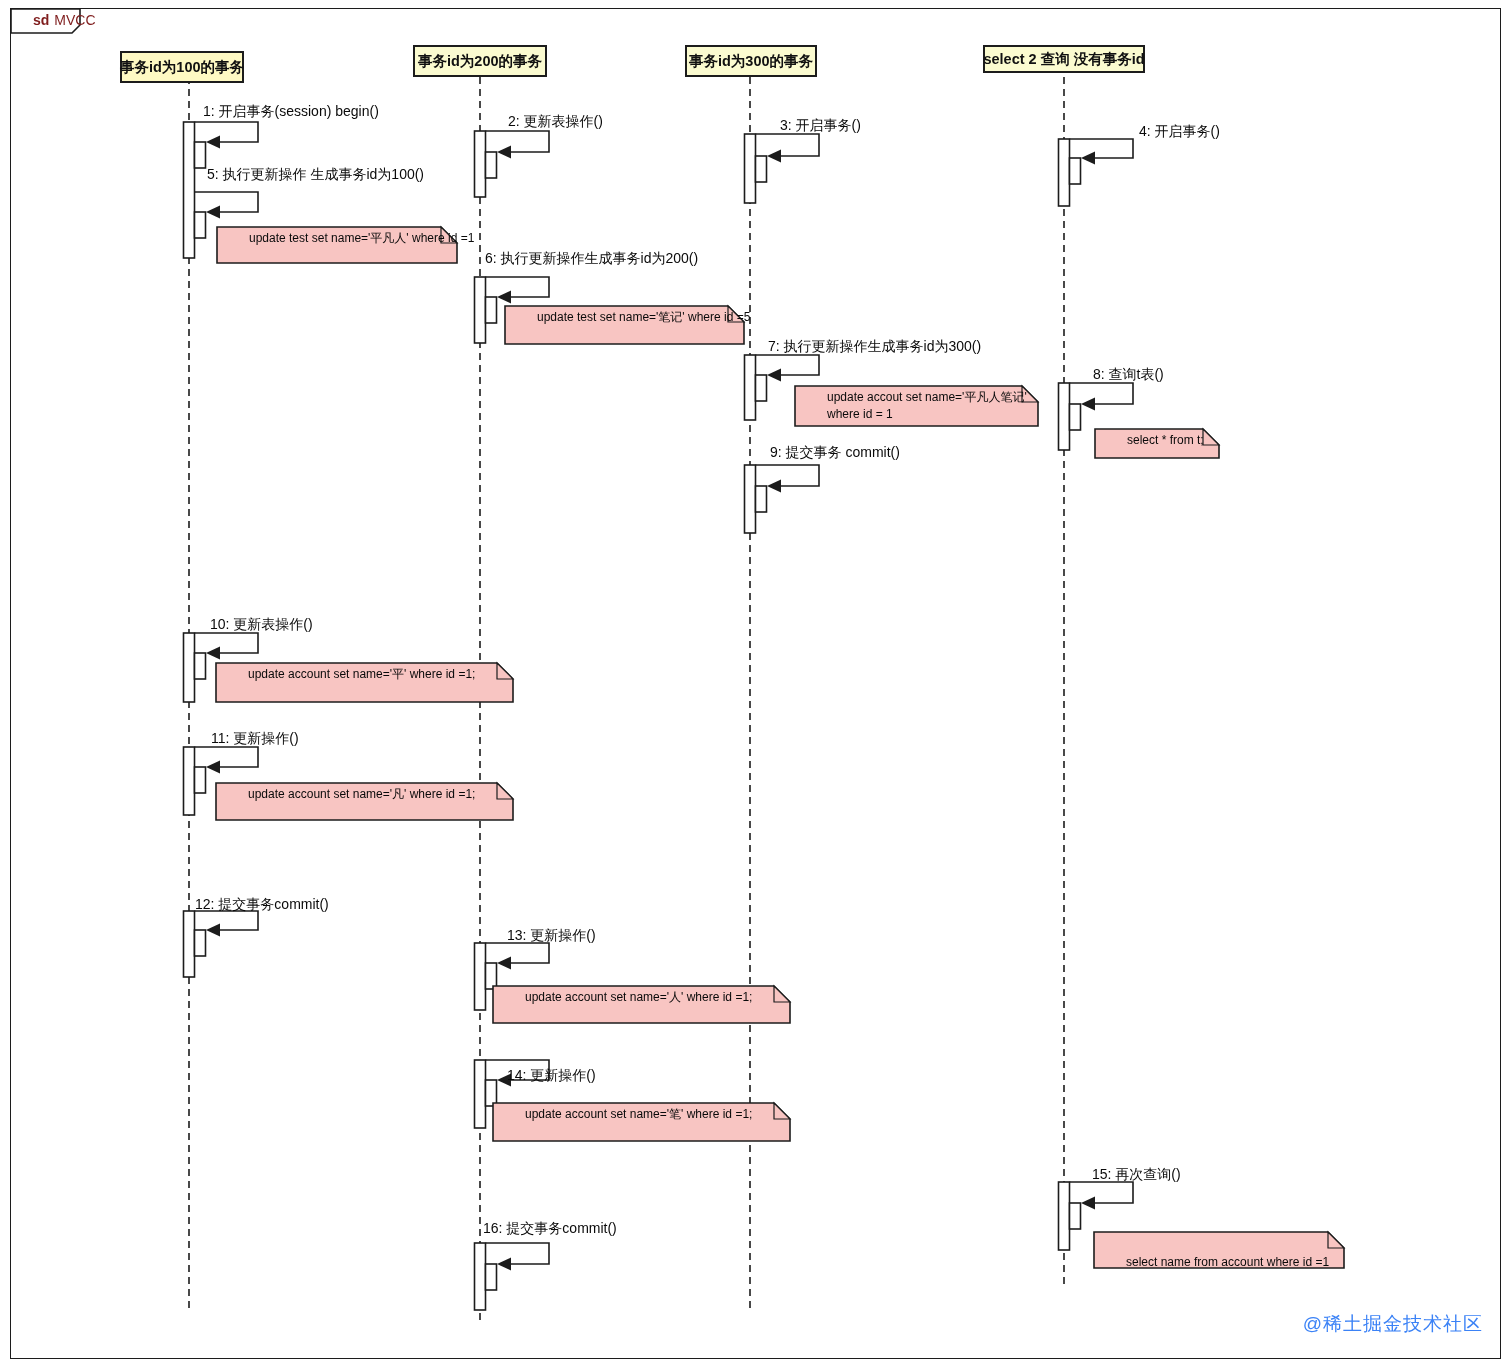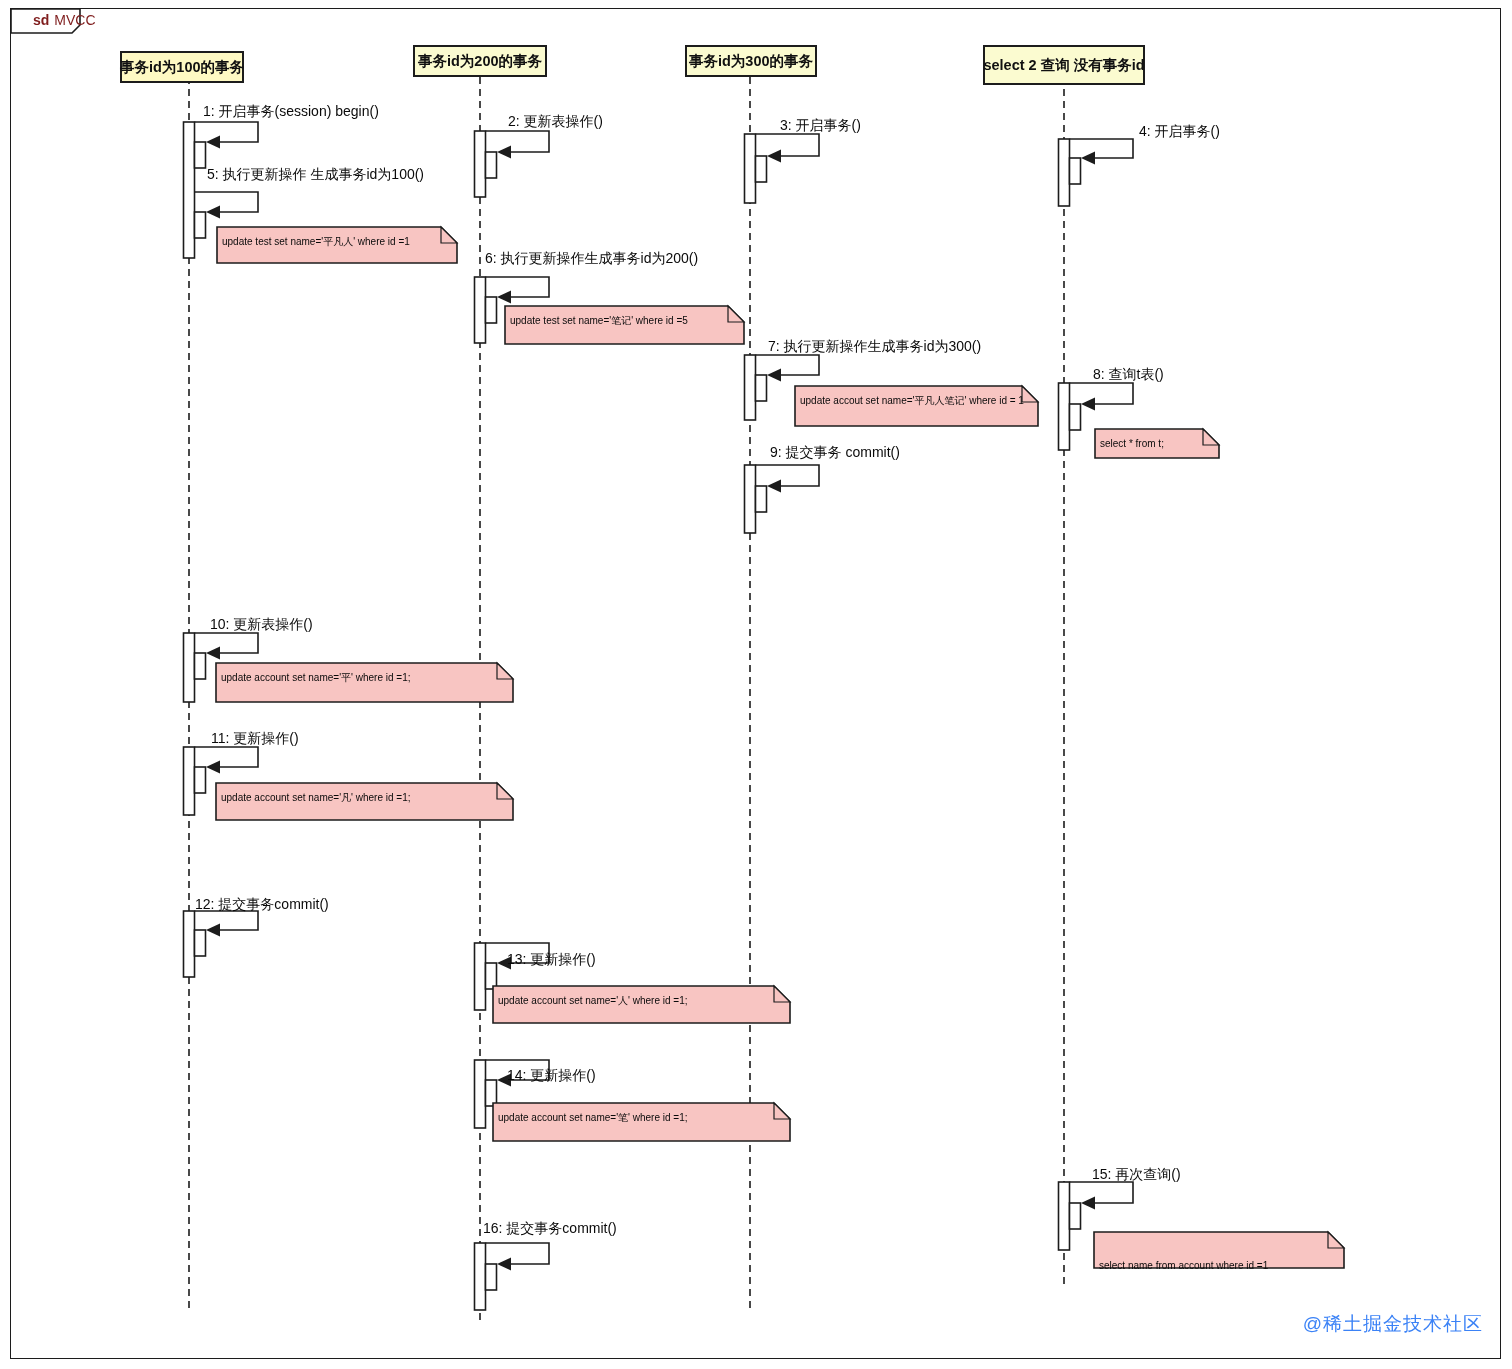--- a/index.html
+++ b/index.html
@@ -19,21 +19,21 @@
   #labels-layer{position:absolute;left:0;top:0;width:100%;height:100%;z-index:2;pointer-events:none;}
   .lifeline-head{
     position:absolute;display:flex;align-items:center;justify-content:center;
     border:2px solid #1c1c1c;box-sizing:border-box;
     font-size:14.5px;font-weight:600;white-space:nowrap;
   }
   .msg-label{
     position:absolute;font-size:14px;white-space:nowrap;line-height:15px;color:#0a0a0a;
   }
   .note-text{
-    position:absolute;font-size:10px;line-height:24px;color:#0a0a0a;
+    position:absolute;font-size:12px;line-height:17px;color:#0a0a0a;margin-left:27px;
   }
   .watermark{
     position:absolute;right:29px;top:1311px;font-size:19px;letter-spacing:1px;
     color:#3b82f6;z-index:3;white-space:nowrap;
   }
 </style>
 </head>
 <body>
 
 <div class="stage">
@@ -135,32 +135,32 @@
       <div class="msg-label" style="left: 780px; top: 118px;">3: 开启事务()</div>
       <div class="msg-label" style="left: 1091px; top: 124px; margin-left: 48px;">4: 开启事务()</div>
       <div class="msg-label" style="left: 207px; top: 167px;">5: 执行更新操作 生成事务id为100()</div>
       <div class="msg-label" style="left: 485px; top: 251px;">6: 执行更新操作生成事务id为200()</div>
       <div class="msg-label" style="left: 768px; top: 339px;">7: 执行更新操作生成事务id为300()</div>
       <div class="msg-label" style="left: 1093px; top: 367px;">8: 查询t表()</div>
       <div class="msg-label" style="left: 770px; top: 445px;">9: 提交事务 commit()</div>
       <div class="msg-label" style="left: 210px; top: 617px;">10: 更新表操作()</div>
       <div class="msg-label" style="left: 211px; top: 731px;">11: 更新操作()</div>
       <div class="msg-label" style="left: 195px; top: 897px;">12: 提交事务commit()</div>
-      <div class="msg-label" style="left: 507px; top: 928px; margin-top: 24px;">13: 更新操作()</div>
+      <div class="msg-label" style="left: 507px; top: 928px;">13: 更新操作()</div>
       <div class="msg-label" style="left: 507px; top: 1044px; margin-top: 24px;">14: 更新操作()</div>
       <div class="msg-label" style="left: 1092px; top: 1167px;">15: 再次查询()</div>
       <div class="msg-label" style="left: 483px; top: 1221px;">16: 提交事务commit()</div>
       <div class="note-text" style="left: 222px; top: 230px; width: 226px;">update test set name='平凡人' where id =1</div>
       <div class="note-text" style="left: 510px; top: 309px; width: 225px;">update test set name='笔记' where id =5</div>
       <div class="note-text" style="left: 800px; top: 389px; width: 229px;">update accout set name='平凡人笔记' where id = 1</div>
       <div class="note-text" style="left: 1100px; top: 432px; width: 110px;">select * from t;</div>
       <div class="note-text" style="left: 221px; top: 666px; width: 283px;">update account set name='平' where id =1;</div>
       <div class="note-text" style="left: 221px; top: 786px; width: 283px;">update account set name='凡' where id =1;</div>
       <div class="note-text" style="left: 498px; top: 989px; width: 283px;">update account set name='人' where id =1;</div>
       <div class="note-text" style="left: 498px; top: 1106px; width: 283px;">update account set name='笔' where id =1;</div>
       <div class="note-text" style="left: 1099px; top: 1254px; width: 236px;">select name from account where id =1</div>
       <div class="lifeline-head" style="left: 120px; top: 51px; width: 124px; height: 32px; background: #fef9c3;">事务id为100的事务</div>
       <div class="lifeline-head" style="left: 413px; top: 45px; width: 134px; height: 32px; background: rgb(251, 251, 208);">事务id为200的事务</div>
       <div class="lifeline-head" style="left: 685px; top: 45px; width: 132px; height: 32px; background: rgb(251, 251, 208);">事务id为300的事务</div>
-      <div class="lifeline-head" style="left: 983px; top: 45px; width: 162px; height: 40px; background: rgb(251, 251, 208);">select 2 查询 没有事务id</div>
+      <div class="lifeline-head" style="left: 983px; top: 45px; width: 162px; height: 28px; background: rgb(251, 251, 208);">select 2 查询 没有事务id</div>
     </div>
   <div class="watermark">@稀土掘金技术社区</div>
 </div>
 
 </body></html>

